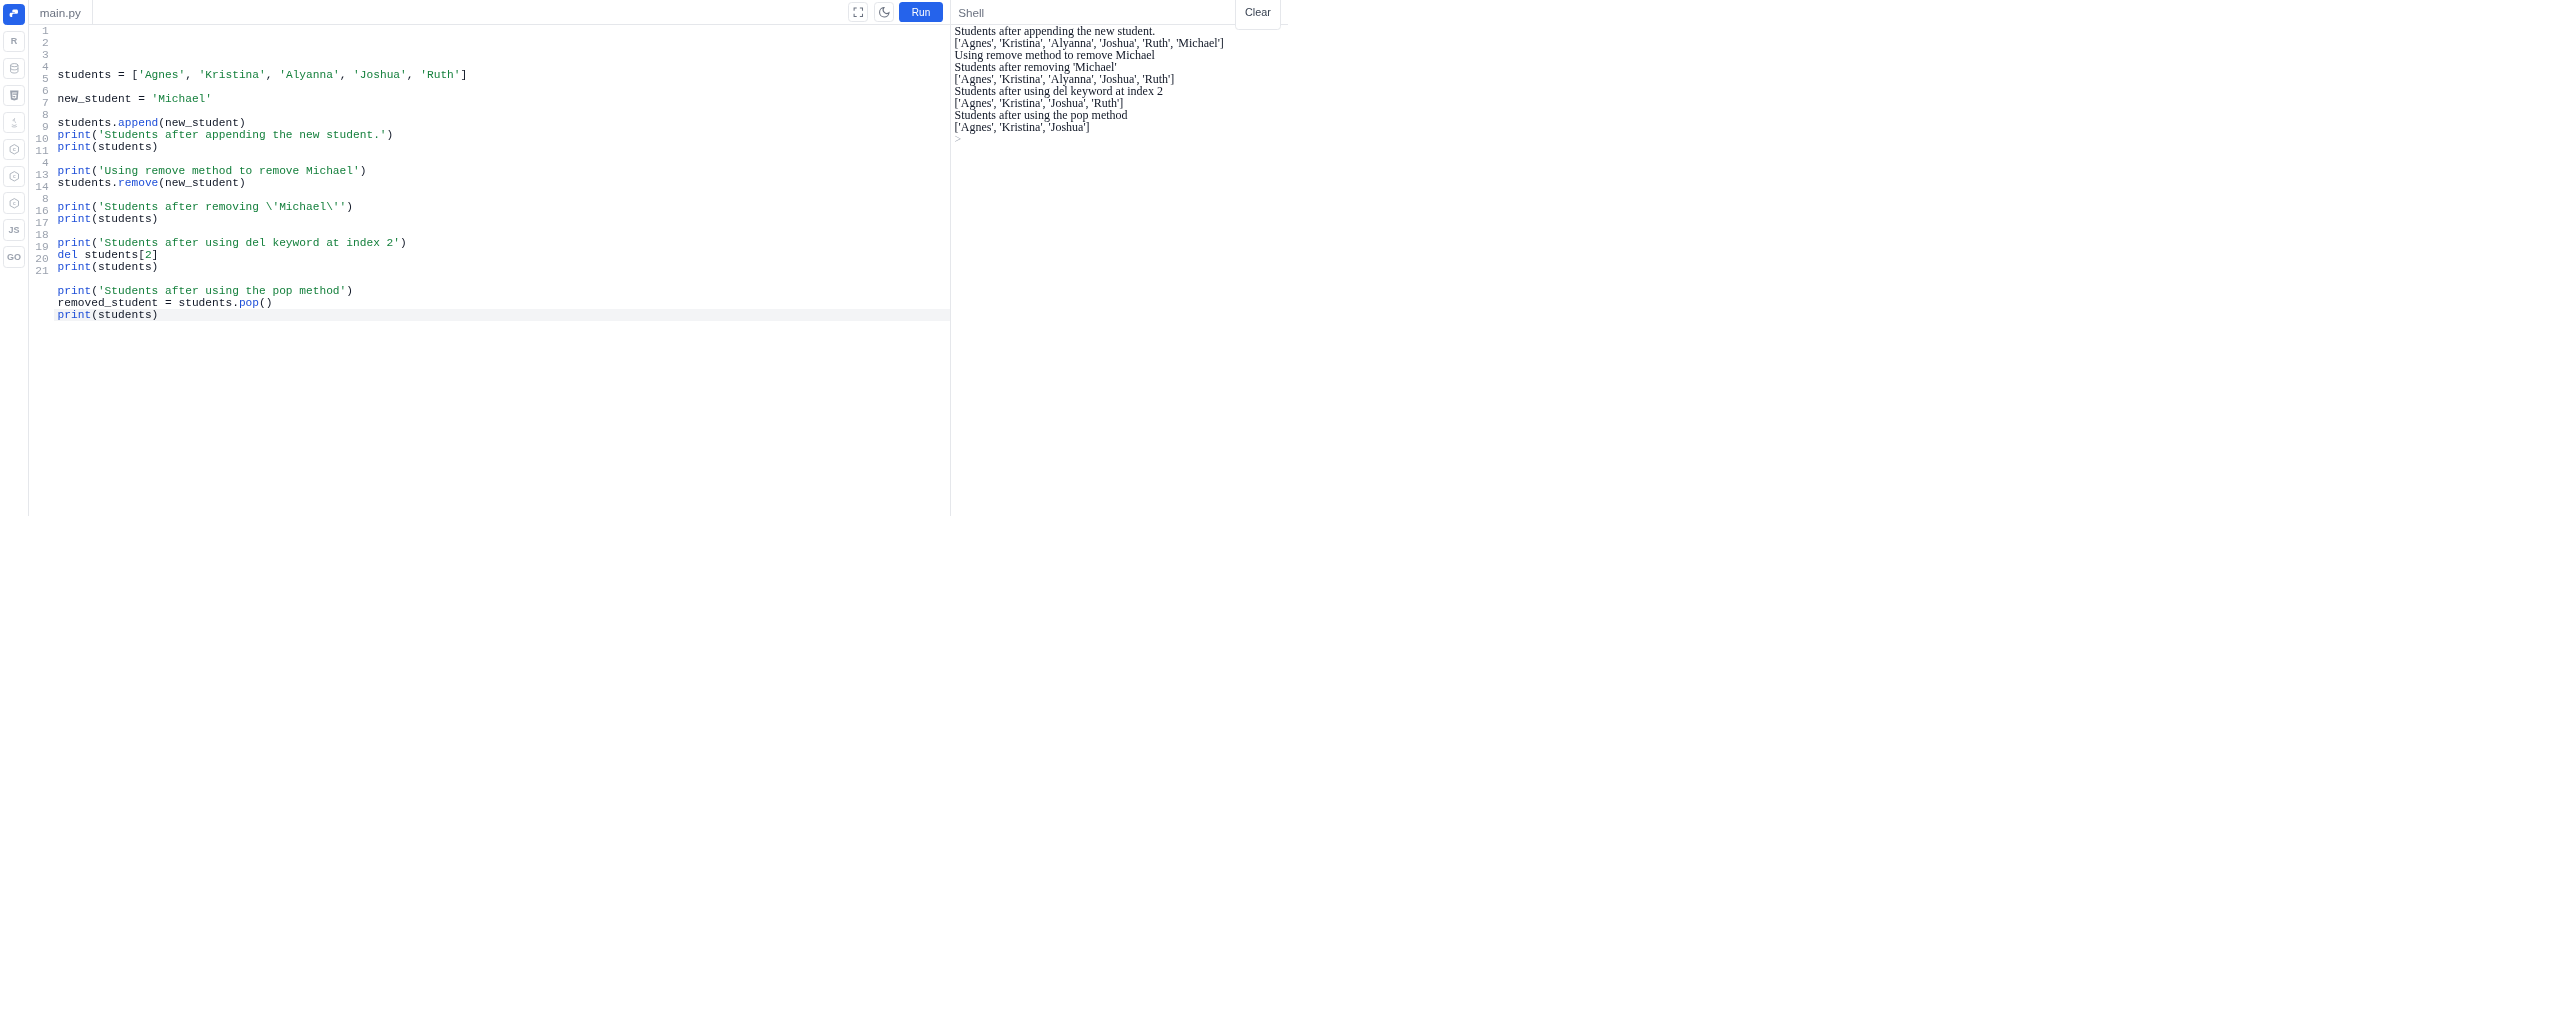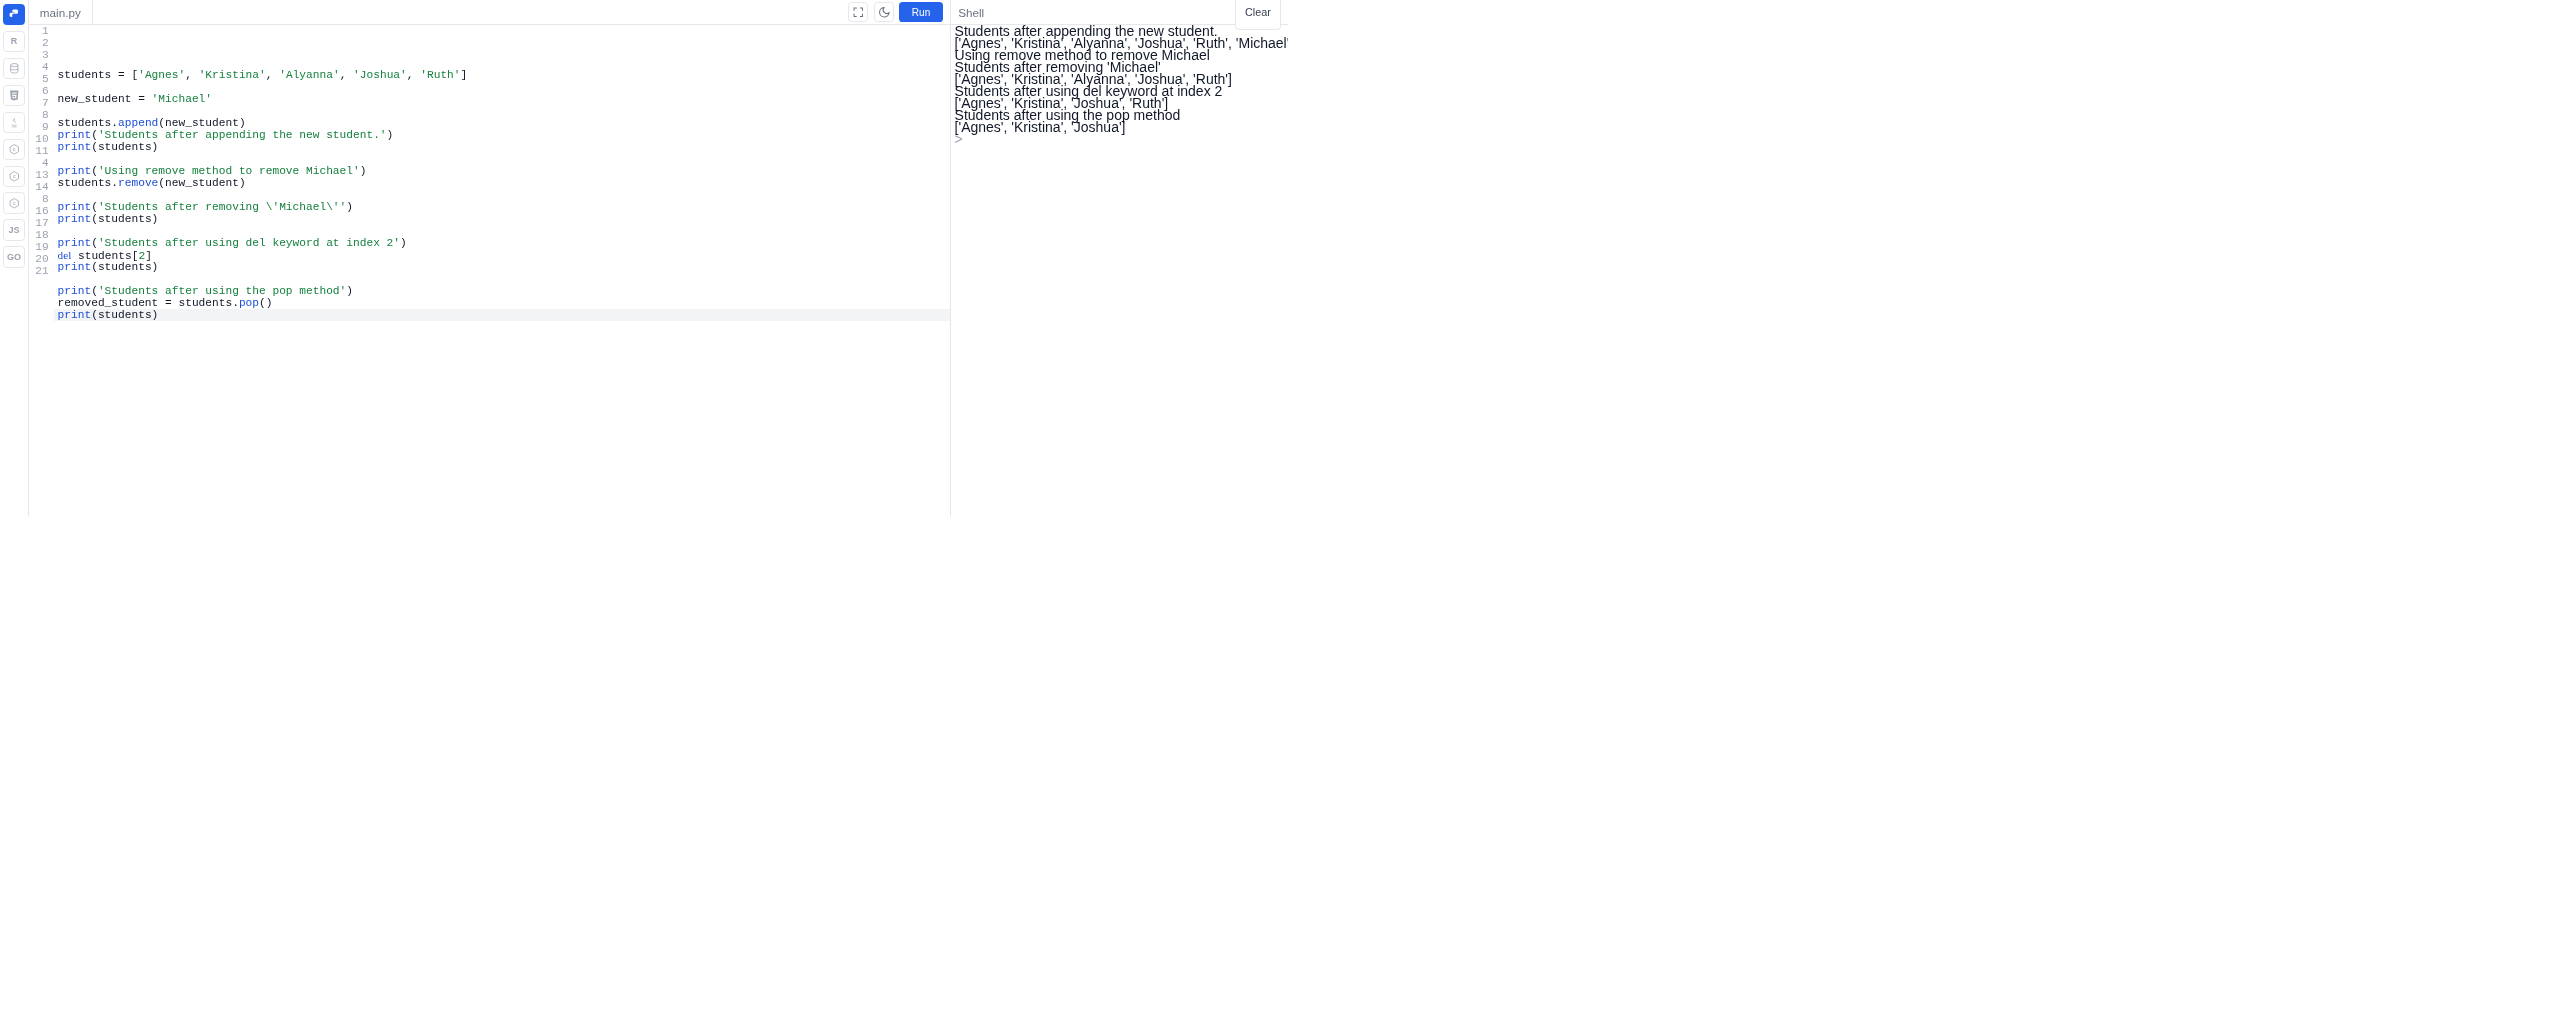--- a/index.html
+++ b/index.html
@@ -139,28 +139,28 @@
   .code {
     flex: 1;
     white-space: pre;
     color: #111827;
     margin-top: 44px;
   }
   .code-line { height: 12px; padding-left: 3.6px; }
   .code-line.current { background: #f3f4f6; }
   .tok-op { color: #111827; }
   .tok-str { color: #15803d; }
-  .tok-kw { color: #1d4ed8; font-family: Liberation Serif, serif; }
+  .tok-kw { color: #1d4ed8; }
   .tok-builtin { color: #1d4ed8; }
   .tok-num { color: #15803d; }
   .tok-id { color: #111827; }
   .output {
     width: 337px;
-    font-family: Liberation Sans, sans-serif;
-    font-size: 14px;
+    font-family: Liberation Serif, serif;
+    font-size: 12px;
     line-height: 12px;
     white-space: pre;
     color: #111827;
     padding: 0 3.6px;
     overflow: auto;
   }
   .prompt { color: #9ca3af; }
   svg { width: 12.6px; height: 12.6px; }
 </style>
 </head>

